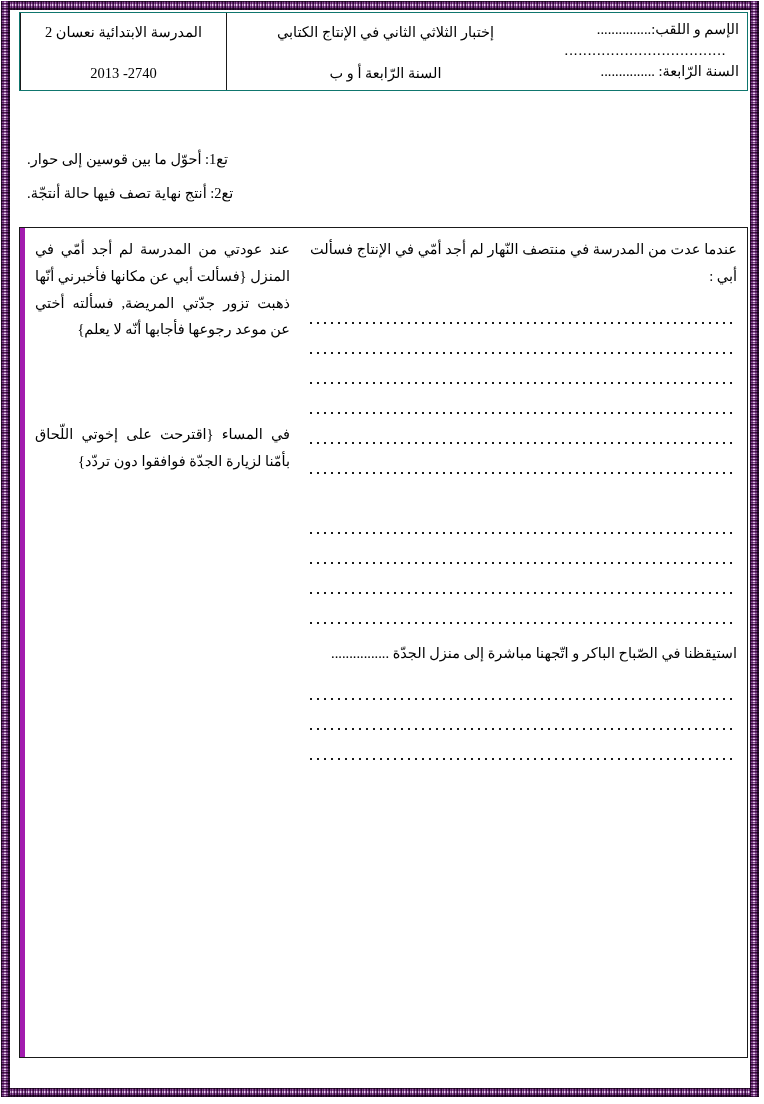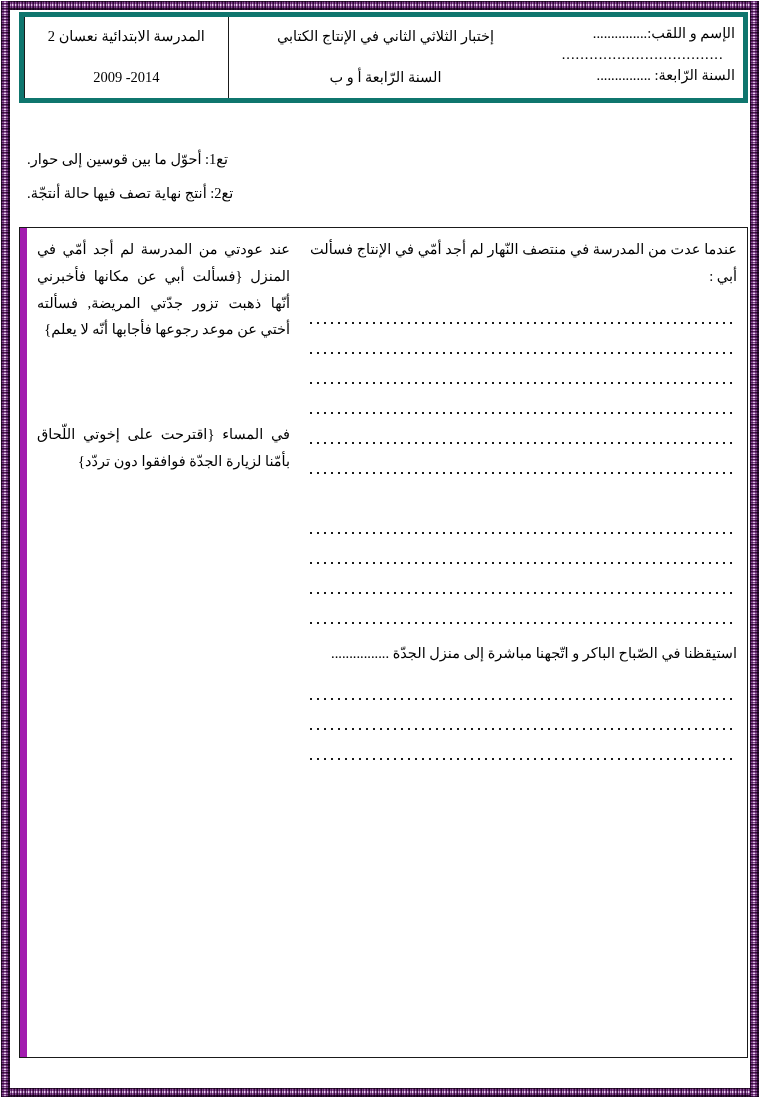--- a/index.html
+++ b/index.html
@@ -82,22 +82,22 @@
     height: 1078px;
     z-index: 2;
   }
 
   
   .header-table {
     position: absolute;
     left: 9px;
     top: 2px;
     width: 729px;
-    height: 91px;
-    border: 5px solid #0f766e;
+    height: 79px;
+    border: 1px solid #0f766e;
     box-sizing: border-box;
     display: flex;
     flex-direction: row-reverse;
   }
   .hdr-cell {
     box-sizing: border-box;
     padding: 6px 8px 0 8px;
     font-size: 14.5px;
     line-height: 1.45;
     text-align: center;
@@ -145,21 +145,21 @@
     box-sizing: border-box;
     padding: 8px 10px 0 10px;
     font-size: 14.5px;
     line-height: 1.85;
     text-align: justify;
     text-align-last: right;
     overflow: hidden;
   }
   .col-right {
     width: 280px;
-    border-left: 7px solid #a21caf;
+    border-left: 5px solid #a21caf;
   }
   .col-left {
     width: 447px;
   }
   .para {
     margin: 0;
     text-align: justify;
     text-align-last: right;
   }
   .gap-sm  { height: 10px; }
@@ -191,21 +191,21 @@
   <div class="deco-edge deco-h deco-bottom"></div>
   <div class="deco-edge deco-v deco-left"></div>
   <div class="deco-edge deco-v deco-right"></div>
 
   <div class="content">
 
     <div class="header-table">
 
       <div class="hdr-cell hdr-cell-school">
         <p class="hdr-line sp-top">المدرسة الابتدائية نعسان 2</p>
-        <p class="hdr-line num sp-mid">2009 -2014</p>
+        <p class="hdr-line num sp-mid">2013 -2740</p>
       </div>
 
       <div class="hdr-cell hdr-cell-exam">
         <p class="hdr-line sp-top">إختبار الثلاثي الثاني في الإنتاج الكتابي</p>
         <p class="hdr-line sp-mid">السنة الرّابعة أ و ب</p>
       </div>
 
       <div class="hdr-cell hdr-cell-name">
         <p class="hdr-line inline-dots">الإسم و اللقب:...............</p>
         <p class="hdr-line dots-run">...................................</p>

